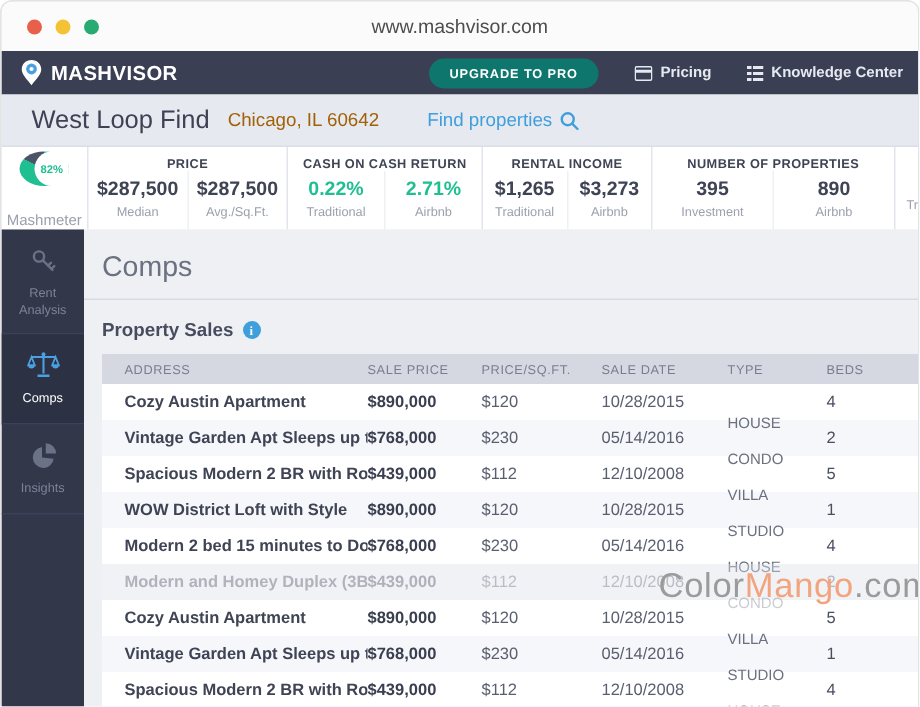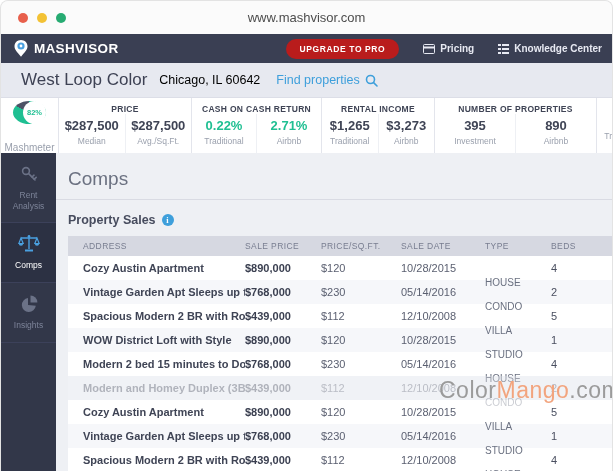--- a/index.html
+++ b/index.html
@@ -11,28 +11,28 @@
   .browser-bar { height:33px; background:#fbfbfb; display:flex; align-items:center; position:relative; }
   .traffic { display:flex; gap:9px; margin-left:17px; }
   .dot { width:10px; height:10px; border-radius:50%; }
   .url { position:absolute; left:0; right:0; text-align:center; font-size:13px; color:#4d4d4d; }
 
   
   .navbar { height:29px; background:#3a3f53; display:flex; align-items:center; padding:0 10px 0 12px; }
   .brand { display:flex; align-items:center; gap:5px; }
   .brand-name { color:#fff; font-weight:bold; font-size:13.5px; letter-spacing:.3px; }
   .nav-right { margin-left:auto; display:flex; align-items:center; gap:24px; }
-  .upgrade-btn { background:#b91c1c; color:#fff; font-size:8.5px; font-weight:bold; letter-spacing:.6px; border:none; border-radius:10px; padding:5px 14px; cursor:pointer; }
+  .upgrade-btn { background:#0f766e; color:#fff; font-size:8.5px; font-weight:bold; letter-spacing:.6px; border:none; border-radius:10px; padding:5px 14px; cursor:pointer; }
   .nav-link { display:flex; align-items:center; gap:5px; color:#e7e9f2; font-size:10px; font-weight:bold; cursor:pointer; }
 
   
   .location-bar { height:35px; background:#e7e9f0; display:flex; align-items:baseline; padding:0 20px; gap:12px; border-bottom:1px solid #dcdee7; }
   .loc-name { font-size:17px; color:#3e4254; align-self:center; }
-  .loc-sub { font-size:12.5px; color:#000000; align-self:center; }
-  .find-link { font-size:12.5px; color:#3e9fdb; align-self:center; margin-left:4px; display:flex; align-items:center; gap:5px; cursor:pointer; }
+  .loc-sub { font-size:12.5px; color:#a16207; align-self:center; }
+  .find-link { font-size:12.5px; color:#3e9fdb; align-self:center; margin-left:20px; display:flex; align-items:center; gap:5px; cursor:pointer; }
 
   
   .stats-bar { height:55px; background:#fff; display:flex; align-items:stretch; }
   .mashmeter { width:58px; display:flex; flex-direction:column; align-items:center; justify-content:center; border-right:1px solid #e3e5ec; padding-top:3px; }
   .gauge { width:33px; height:33px; border-radius:50%; background:conic-gradient(#1fbf92 0 82%, #4d5366 82% 100%); display:flex; align-items:center; justify-content:flex-end; }
   .gauge-inner { width:23px; height:23px; border-radius:50%; background:#fff; display:flex; align-items:center; justify-content:center; font-size:7.5px; color:#1fbf92; font-weight:bold; }
   .gauge-label { font-size:10px; color:#9aa0ad; margin-top:18px; }
   .stat-group { display:flex; flex-direction:column; border-right:1px solid #e3e5ec; padding-top:6px; }
   .stat-title { font-size:8.5px; font-weight:bold; color:#3f4455; text-align:center; letter-spacing:.3px; }
   .stat-items { flex:1; display:flex; }
@@ -118,21 +118,21 @@
             <rect x="4" y="4" width="7" height="2" fill="#e7e9f2"></rect>
           <rect x="0" y="8" width="3" height="2" fill="#e7e9f2"></rect>
             <rect x="4" y="8" width="7" height="2" fill="#e7e9f2"></rect>
         </svg>
         <span>Knowledge Center</span>
       </div>
     </div>
   </div>
 
   <div class="location-bar">
-    <span class="loc-name">West Loop Color</span>
+    <span class="loc-name">West Loop Find</span>
     <span class="loc-sub">Chicago, IL 60642</span>
     <span class="find-link">
       <span>Find properties</span>
       <svg width="13" height="13" viewBox="0 0 13 13">
         <circle cx="5.5" cy="5.5" r="4" fill="none" stroke="#3e9fdb" stroke-width="1.6"></circle>
         <line x1="8.6" y1="8.6" x2="12" y2="12" stroke="#3e9fdb" stroke-width="1.6" stroke-linecap="round"></line>
       </svg>
     </span>
   </div>
 

